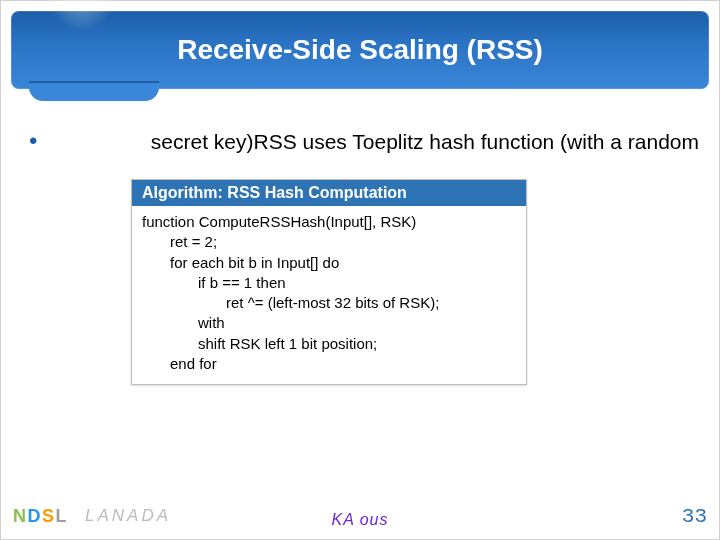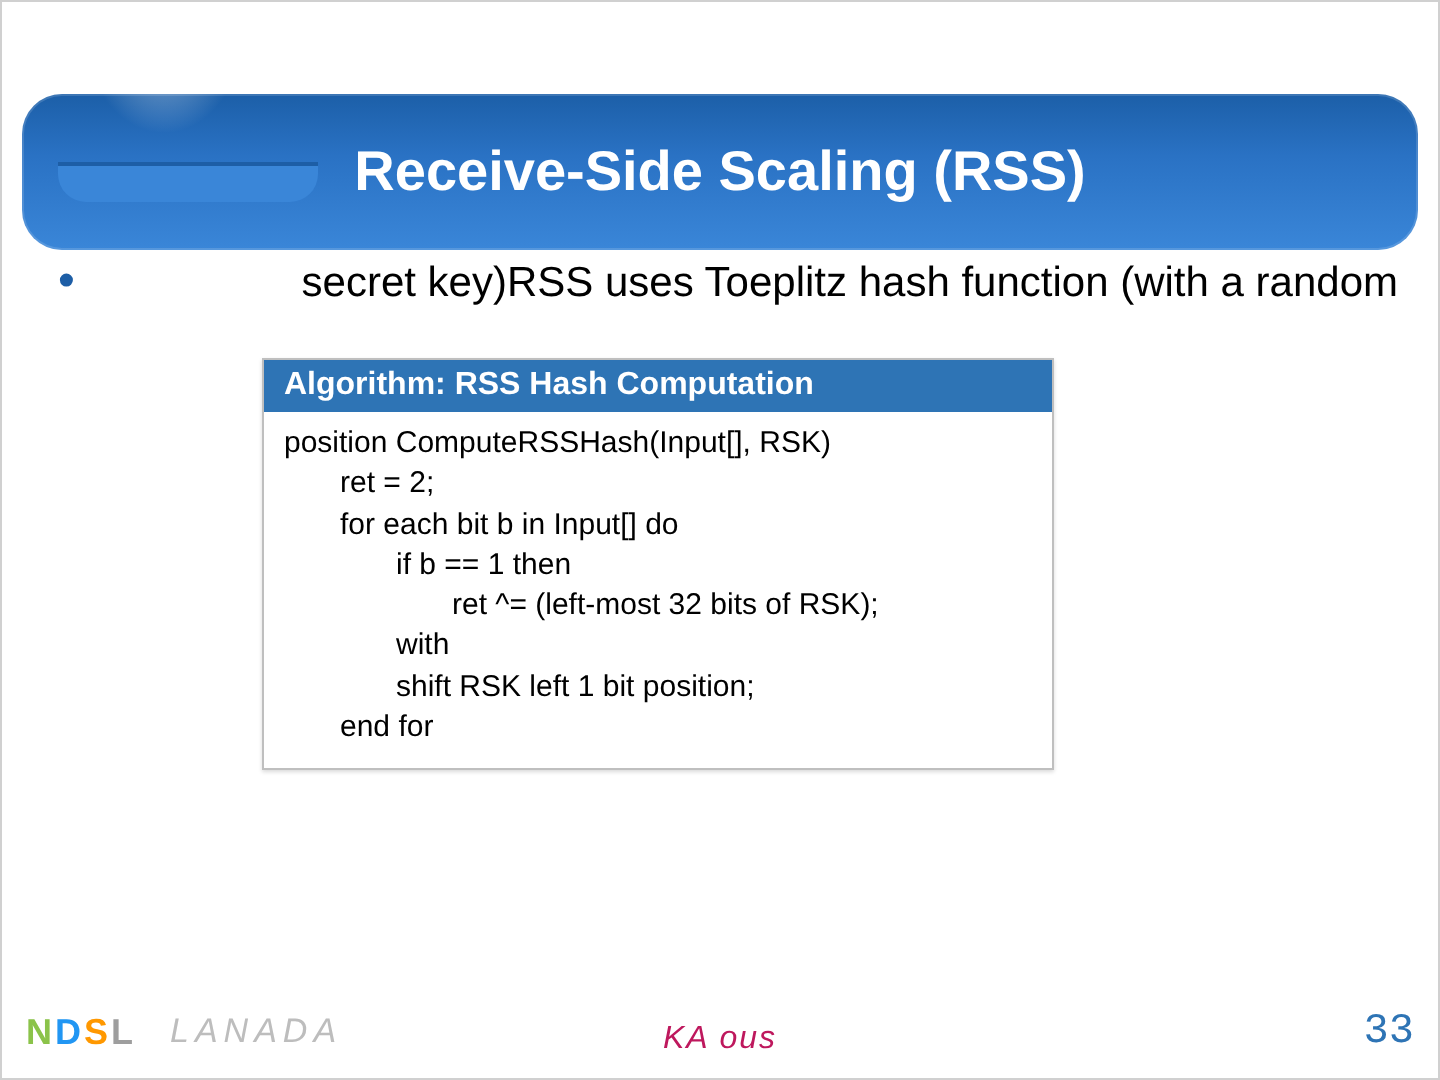--- a/index.html
+++ b/index.html
@@ -17,29 +17,28 @@
     border: 1px solid #d0d0d0;
     position: relative;
   }
   .title-bar {
     position: absolute;
     top: 10px;
     left: 10px;
     right: 10px;
     height: 78px;
     background: linear-gradient(to bottom, #1c5fa8 0%, #2a72c4 40%, #3a86d8 100%);
-    border-radius: 20px;
+    border-radius: 8px;
     color: #fff;
     display: flex;
     align-items: center;
     justify-content: center;
     font-size: 28px;
     font-weight: 700;
     box-shadow: inset 0 0 0 1px rgba(255,255,255,0.15);
-    margin-top: 36px;
   }
   .title-tab {
     position: absolute;
     top: 80px;
     left: 28px;
     width: 130px;
     height: 20px;
     background: #3a86d8;
     border-bottom-left-radius: 14px;
     border-bottom-right-radius: 14px;
@@ -123,21 +122,21 @@
     font-size: 17px;
     letter-spacing: 3px;
     font-weight: 400;
     font-style: italic;
   }
   .logo-center {
     position: absolute;
     left: 50%;
     transform: translateX(-50%);
     bottom: 2px;
-    color: #be185d;
+    color: #6d28d9;
     font-size: 16px;
     font-style: italic;
     letter-spacing: 1px;
   }
   .page-num {
     margin-left: auto;
     color: #2e74b5;
     font-size: 21px;
     font-weight: 500;
     font-family: Liberation Mono, monospace;
@@ -156,21 +155,21 @@
 
   <div class="bullet-row">
     <div class="bullet-dot">•</div>
     <div class="bullet-text bullet-right">secret key)</div>
     <div class="bullet-text">RSS uses Toeplitz hash function (with a random</div>
   </div>
 
   <div class="algo-box">
     <div class="algo-header">Algorithm: RSS Hash Computation</div>
     <div class="algo-body">
-      <div>position ComputeRSSHash(Input[], RSK)</div>
+      <div>function ComputeRSSHash(Input[], RSK)</div>
       <div class="l1">ret = 2;</div>
       <div class="l1">for each bit b in Input[] do</div>
       <div class="l2">if b == 1 then</div>
       <div class="l3">ret ^= (left-most 32 bits of RSK);</div>
       <div class="l2">with</div>
       <div class="l2">shift RSK left 1 bit position;</div>
       <div class="l1">end for</div>
     </div>
   </div>
 

